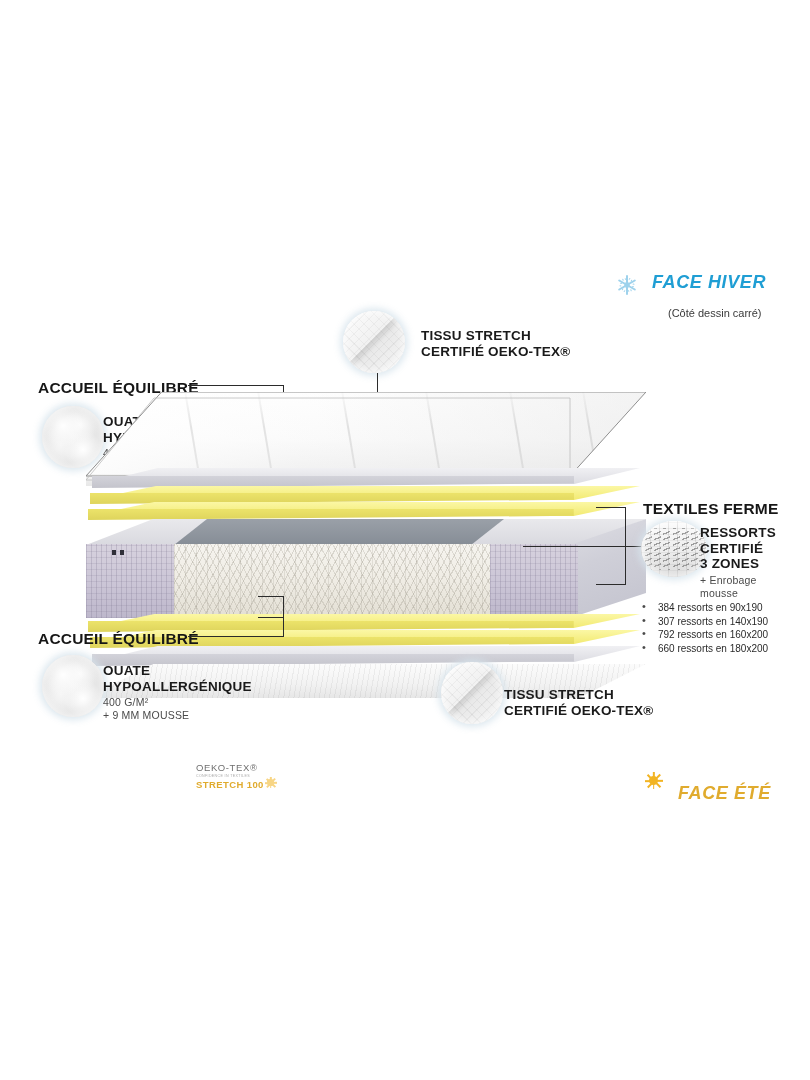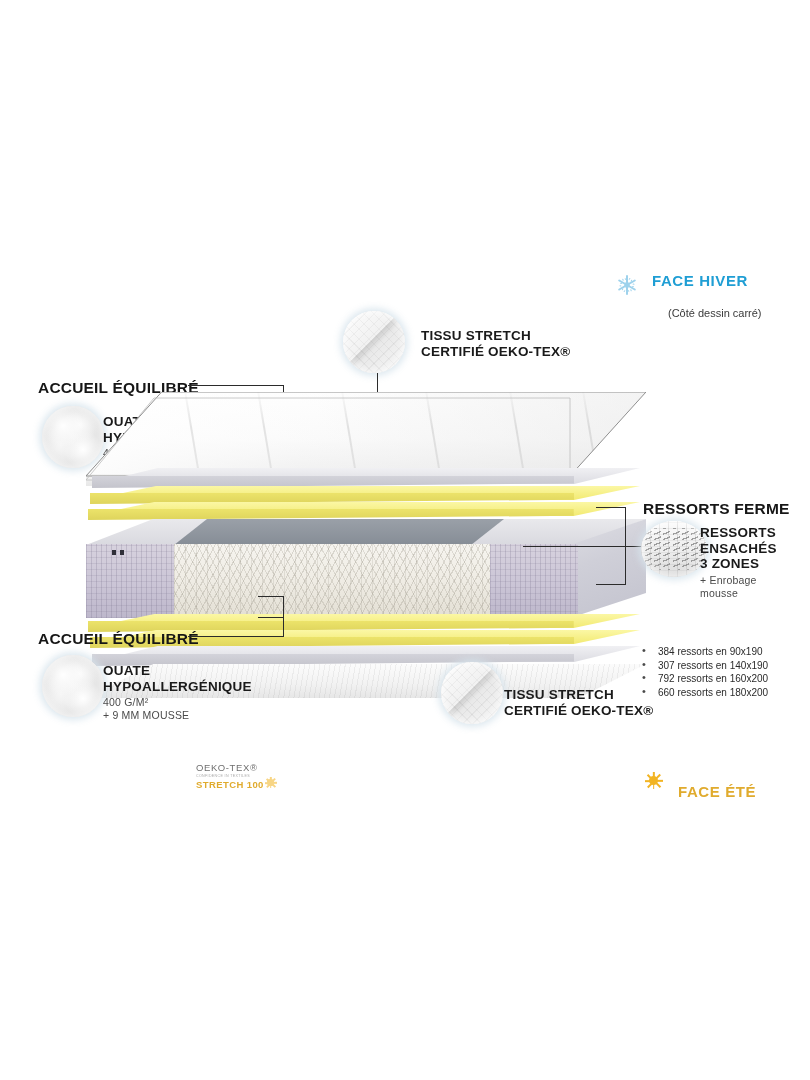--- a/index.html
+++ b/index.html
@@ -18,21 +18,21 @@
   }
   .call-title {
     font-weight: bold; font-size: 13.5px; color: #1a1a1a;
     letter-spacing: 0.2px; line-height: 15.5px; white-space: nowrap;
   }
   .call-sub {
     font-size: 10.5px; color: #4a4a4a; line-height: 13px;
     letter-spacing: 0.2px; white-space: nowrap;
   }
   .season-label {
-    font-weight: bold; font-size: 15px; letter-spacing: 0.6px; white-space: nowrap;
+    font-weight: bold; font-size: 18px; letter-spacing: 0.6px; white-space: nowrap; font-style: italic;
   }
   .season-sub { font-size: 11px; color: #3a3a3a; white-space: nowrap; }
 
   
   .ln { position: absolute; background: #2b2b2b; }
   .ln-h { height: 1px; }
   .ln-v { width: 1px; }
 
   
   .swatch {
@@ -159,21 +159,21 @@
     background: linear-gradient(180deg, #fcfcfc 0%, #f2f2f2 60%, #e6e6e6 100%);
     clip-path: polygon(12% 0%, 100% 0%, 88% 100%, 0% 100%);
   }
   .base .tex {
     position: absolute; inset: 0;
     background:
       repeating-linear-gradient(100deg, rgba(0,0,0,0.05) 0 1px, rgba(0,0,0,0) 1px 5px);
   }
 
   
-  .bullets { position: absolute; font-size: 10px; color: #2b2b2b; line-height: 13.5px; margin-top: 44px; }
+  .bullets { position: absolute; font-size: 10px; color: #2b2b2b; line-height: 13.5px; }
   .bullets li { list-style: none; position: relative; padding-left: 20px; white-space: nowrap; }
   .bullets li::before {
     content: "•"; position: absolute; left: 4px; top: -1px; font-size: 11px; color: #4a4a4a;
   }
 
   
   #oeko { position: absolute; left: 196px; top: 762px; width: 420px; height: 34px; }
   .oeko-mark { position: absolute; left: 0; top: 0; width: 80px; }
   .oeko-l1 { font-size: 9.5px; letter-spacing: 0.6px; color: #6f6f6f; font-weight: normal; }
   .oeko-l2 { font-size: 3.6px; letter-spacing: 0.35px; color: #a9a9a9; margin-top: 1px; }
@@ -324,33 +324,33 @@
     <div class="base" style="top:272px;">
       <div class="tex"></div>
     </div>
   </div>
 
   <div class="ln ln-h" style="left:596px; top:507px; width:30px;"></div>
   <div class="ln ln-v" style="left:625px; top:507px; height:78px;"></div>
   <div class="ln ln-h" style="left:596px; top:584px; width:30px;"></div>
   <div class="ln ln-h" style="left:523px; top:546px; width:118px;"></div>
 
-  <div class="hdr-bold" style="position:absolute; left:643px; top:500px;">RESSORTS FERME</div>
+  <div class="hdr-bold" style="position:absolute; left:643px; top:500px;">TEXTILES FERME</div>
   <div class="swatch sw-ressorts" style="left:641px; top:521px; width:66px; height:56px; border-radius:50%;">
     <div class="coil" style="left:6%;"></div>
     <div class="coil" style="left:20%;"></div>
     <div class="coil" style="left:34%;"></div>
     <div class="coil" style="left:48%;"></div>
     <div class="coil" style="left:62%;"></div>
     <div class="coil" style="left:76%;"></div>
     <div class="coil" style="left:88%;"></div>
   </div>
   <div style="position:absolute; left:700px; top:525px;">
     <div class="call-title">RESSORTS</div>
-    <div class="call-title">ENSACHÉS</div>
+    <div class="call-title">CERTIFIÉ</div>
     <div class="call-title">3 ZONES</div>
     <div class="call-sub" style="margin-top:2px;">+ Enrobage</div>
     <div class="call-sub">mousse</div>
   </div>
 
   <ul class="bullets" style="left:638px; top:601px;">
     <li>384 ressorts en 90x190</li>
     <li>307 ressorts en 140x190</li>
     <li>792 ressorts en 160x200</li>
     <li>660 ressorts en 180x200</li>

